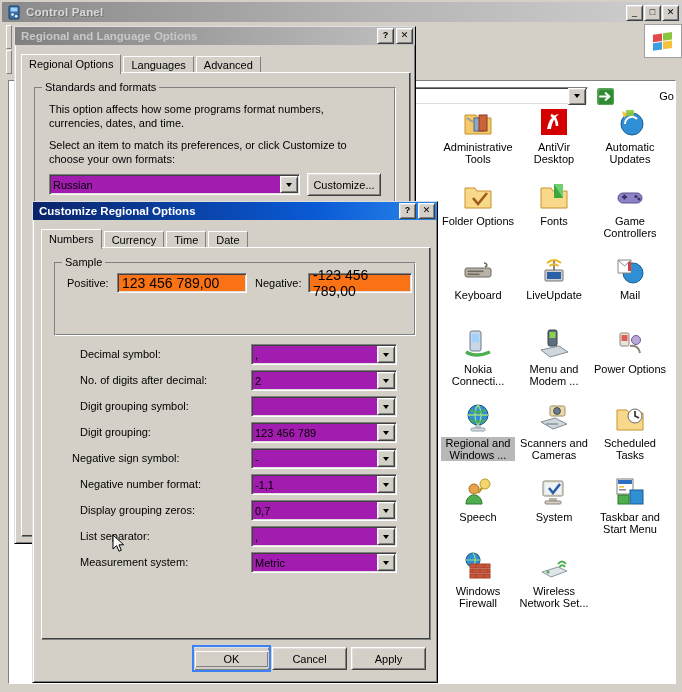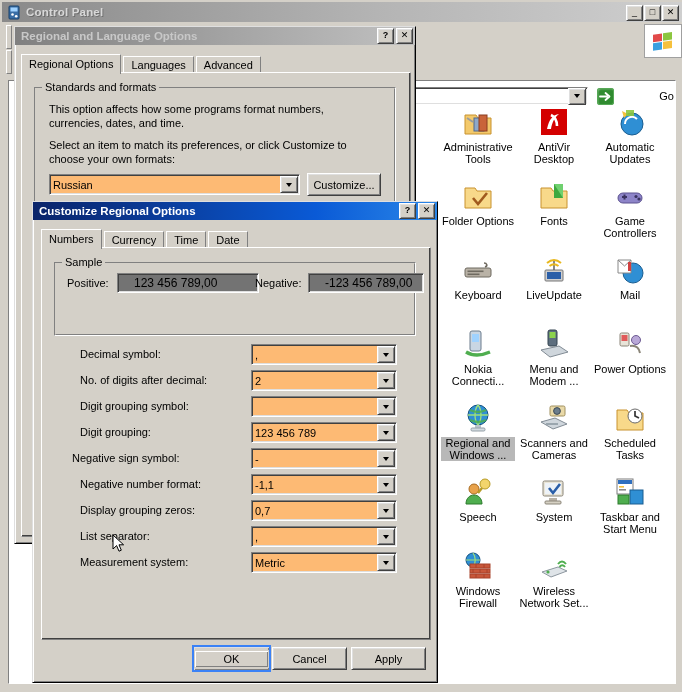--- a/index.html
+++ b/index.html
@@ -104,27 +104,27 @@
 
   .btn{background:#d4d0c8;font-size:11px;text-align:center;
     border:1px solid;border-color:#fff #404040 #404040 #fff;
     box-shadow: inset 1px 1px 0 #dfdfdf, inset -1px -1px 0 #808080;
     display:flex;align-items:center;justify-content:center;}
   .btn.default{border:2px solid #3b82f6;}
   .btn.default > span{display:block;width:100%;text-align:center;
     box-shadow: inset 1px 1px 0 #fff, inset -1px -1px 0 #808080;
     border:1px solid #d4d0c8;line-height:16px;}
 
-  .combo{display:flex;align-items:center;background:#fdba74;
+  .combo{display:flex;align-items:center;background:#a21caf;
     border:1px solid;border-color:#808080 #fff #fff #808080;
     box-shadow: inset 1px 1px 0 #404040, inset -1px -1px 0 #dfdfdf;}
   .combo .val{flex:1;padding-left:3px;font-size:11px;white-space:nowrap;overflow:hidden;}
-  .ro-field{background:#737373;border:1px solid;border-color:#808080 #fff #fff #808080;
+  .ro-field{background:#f97316;border:1px solid;border-color:#808080 #fff #fff #808080;
     box-shadow: inset 1px 1px 0 #404040, inset -1px -1px 0 #dfdfdf;
-    display:flex;align-items:center;padding-left:16px;font-size:12px;}
+    display:flex;align-items:center;padding-left:4px;font-size:14px;}
 
   .lbl{font-size:11px;color:#000;}
 </style>
 </head>
 <body>
 
 <div id="cp-window" class="abs">
 
   <div id="cp-titlebar" class="abs">
     <div id="cp-icon">

